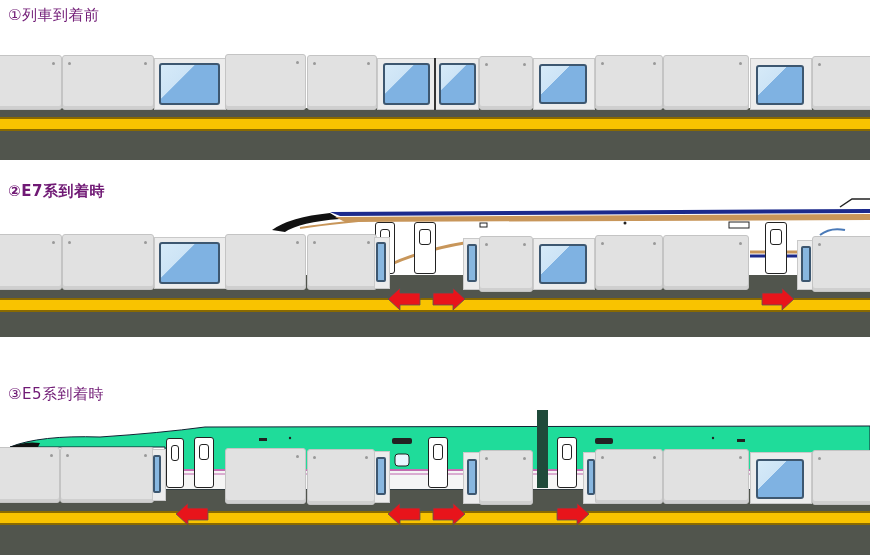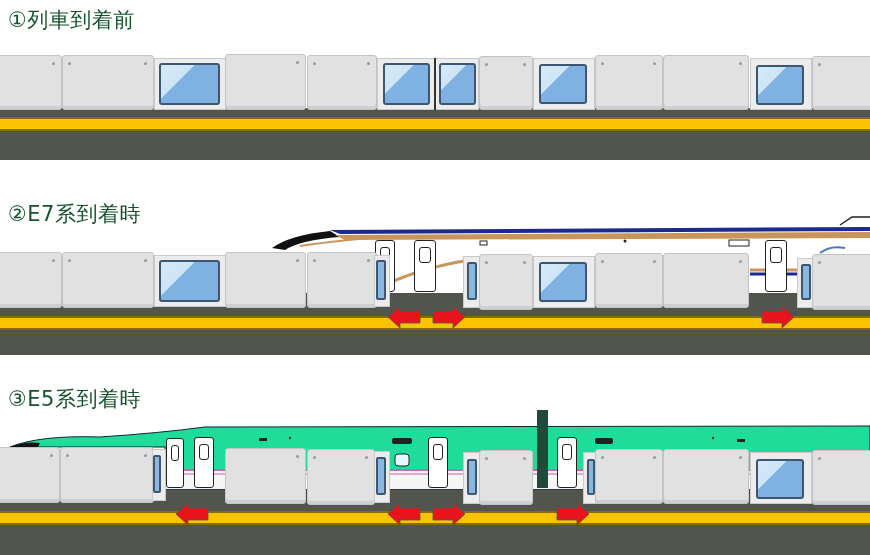--- a/index.html
+++ b/index.html
@@ -1,18 +1,18 @@
 <!DOCTYPE html>
 <html><head>
 <meta charset="utf-8">
 <style>
   html,body{margin:0;padding:0;background:#fff;}
   body{width:870px;height:555px;position:relative;overflow:hidden;font-family:"DejaVu Sans",sans-serif;}
   .panel{position:absolute;left:0;width:870px;}
-  .title{position:absolute;left:8px;font-size:21px;color:#14532d;letter-spacing:0.5px;}
+  .title{position:absolute;left:8px;font-size:15px;color:#701a75;letter-spacing:0.5px;}
   .ground{position:absolute;left:0;width:870px;background:#51554d;}
   .yellow{position:absolute;left:0;width:870px;background:#f9c300;border-top:2px solid #8a6a00;border-bottom:2px solid #8a6a00;box-sizing:border-box;}
   .wall{position:absolute;background:#e1e1e1;border:1px solid #c4c4c4;border-radius:3px;box-sizing:border-box;box-shadow:inset 0 -3px 0 #cfcfcf;}
   .wall .dot{position:absolute;top:6px;width:3px;height:3px;background:#999;border-radius:50%;}
   .gate{position:absolute;background:#ececec;border:1px solid #c9c9c9;box-sizing:border-box;}
   .win{position:absolute;border:2px solid #3d5770;border-radius:3px;background:linear-gradient(135deg,#d6eaf8 0%,#cde4f6 35%,#7fb2e2 36%,#7fb2e2 100%);box-sizing:border-box;}
   .slim{position:absolute;border:2px solid #3d5770;border-radius:2px;background:#88b7e0;box-sizing:border-box;}
   .arrow{position:absolute;width:34px;height:22px;}
   .door{position:absolute;border:1.5px solid #222;border-radius:3px;background:#fff;box-sizing:border-box;}
   .door .dw{position:absolute;left:4px;top:6px;right:4px;height:14px;border:1.5px solid #222;border-radius:3px;background:#fff;}
@@ -59,21 +59,21 @@
   <div class="wall" style="left:663px;top:55px;width:86px;height:55px;">
       <span class="dot" style="right:6px"></span>
     </div>
   <div class="gate" style="left:750px;top:58px;width:62px;height:52px;"></div>
   <div class="win" style="left:756px;top:65px;width:48px;height:40px;"></div>
   <div class="wall" style="left:812px;top:56px;width:62px;height:54px;">
       <span class="dot" style="left:5px"></span>
     </div>
 </div>
 
-<div class="panel" style="top:190px;height:170px;">
+<div class="panel" style="top:172px;height:170px;font-weight:bold;">
   <div class="title" style="top:10px;">②E7系到着時</div>
   <div class="ground" style="top:103px;height:62px;"></div>
 
   <svg style="position:absolute;left:0;top:0;" width="870" height="120">
     <path d="M270 60 Q300 42 360 38 L870 36 L870 103 L270 103 Z" fill="#fff"></path>
     <path d="M272 58 Q290 45 330 41 L340 47 Q300 50 285 60 Z" fill="#111"></path>
     <path d="M330 40 L870 37 L870 41 L340 44 Z" fill="#1c2a8c"></path>
     <path d="M335 45 L870 42 L870 48 L345 50 Z" fill="#c8965a"></path>
     <path d="M300 56 Q340 50 395 46" stroke="#c8965a" stroke-width="2" fill="none"></path>
     <path d="M385 95 Q420 78 470 70 L500 70" stroke="#c8965a" stroke-width="3" fill="none"></path>

